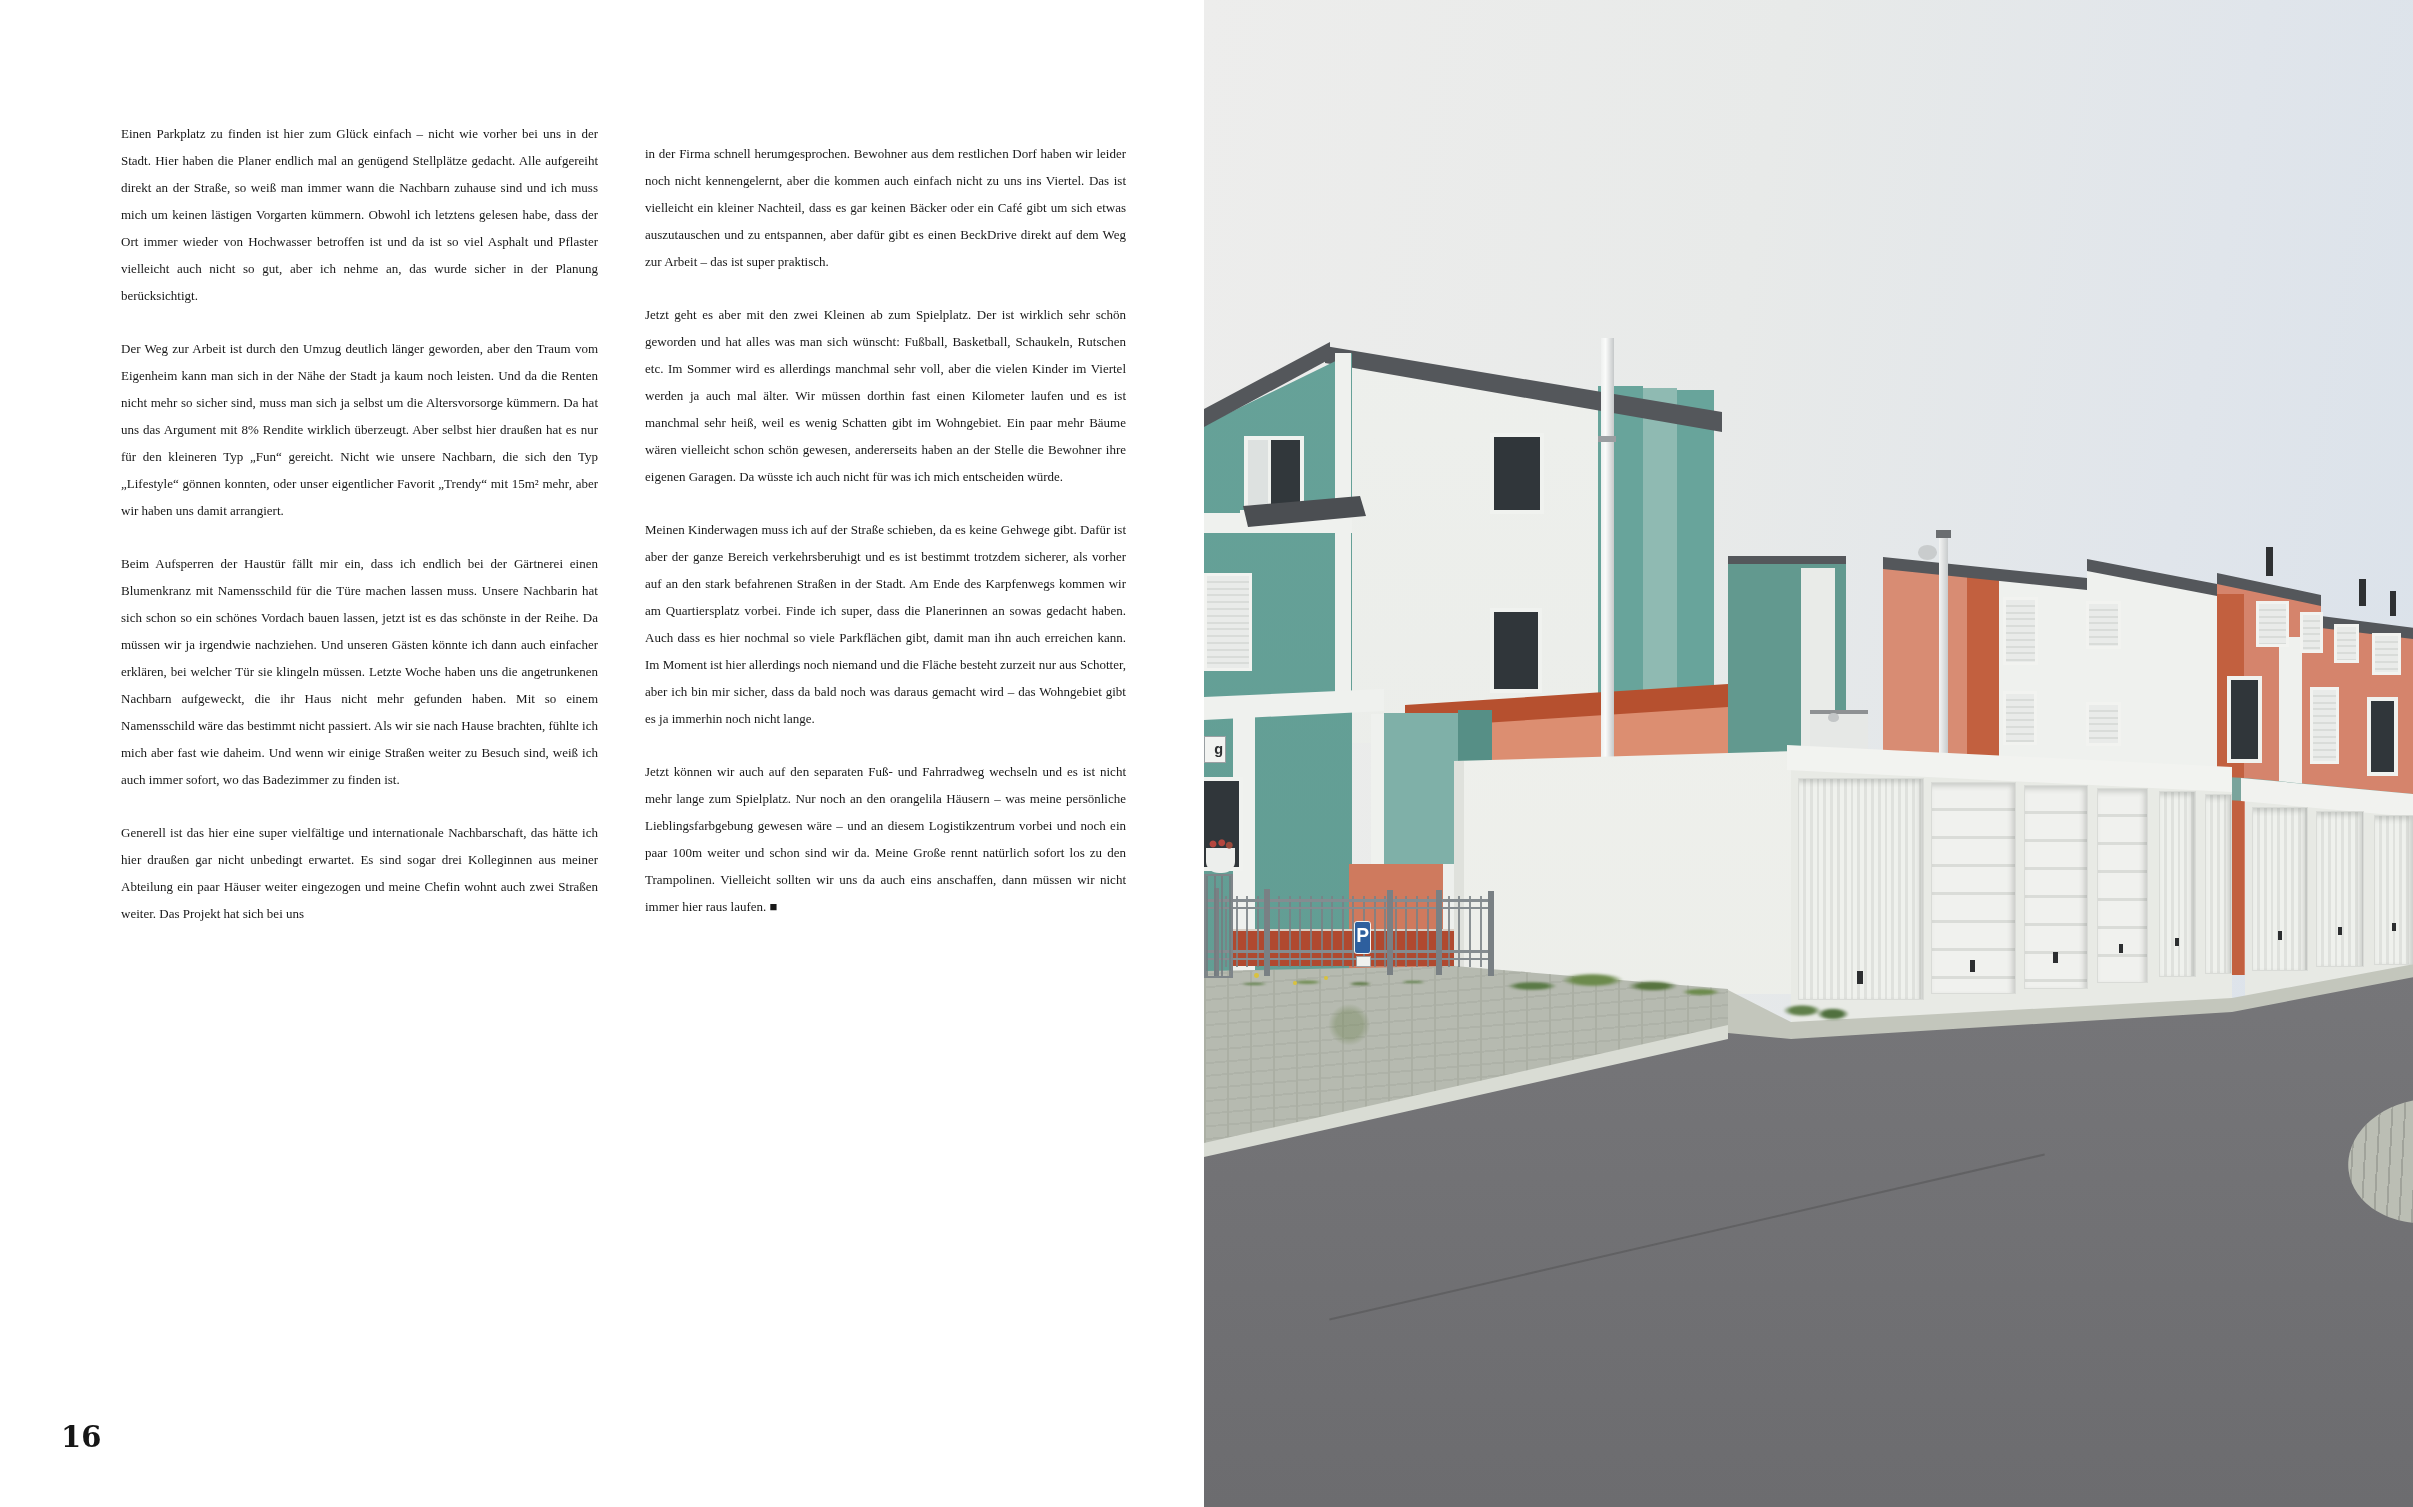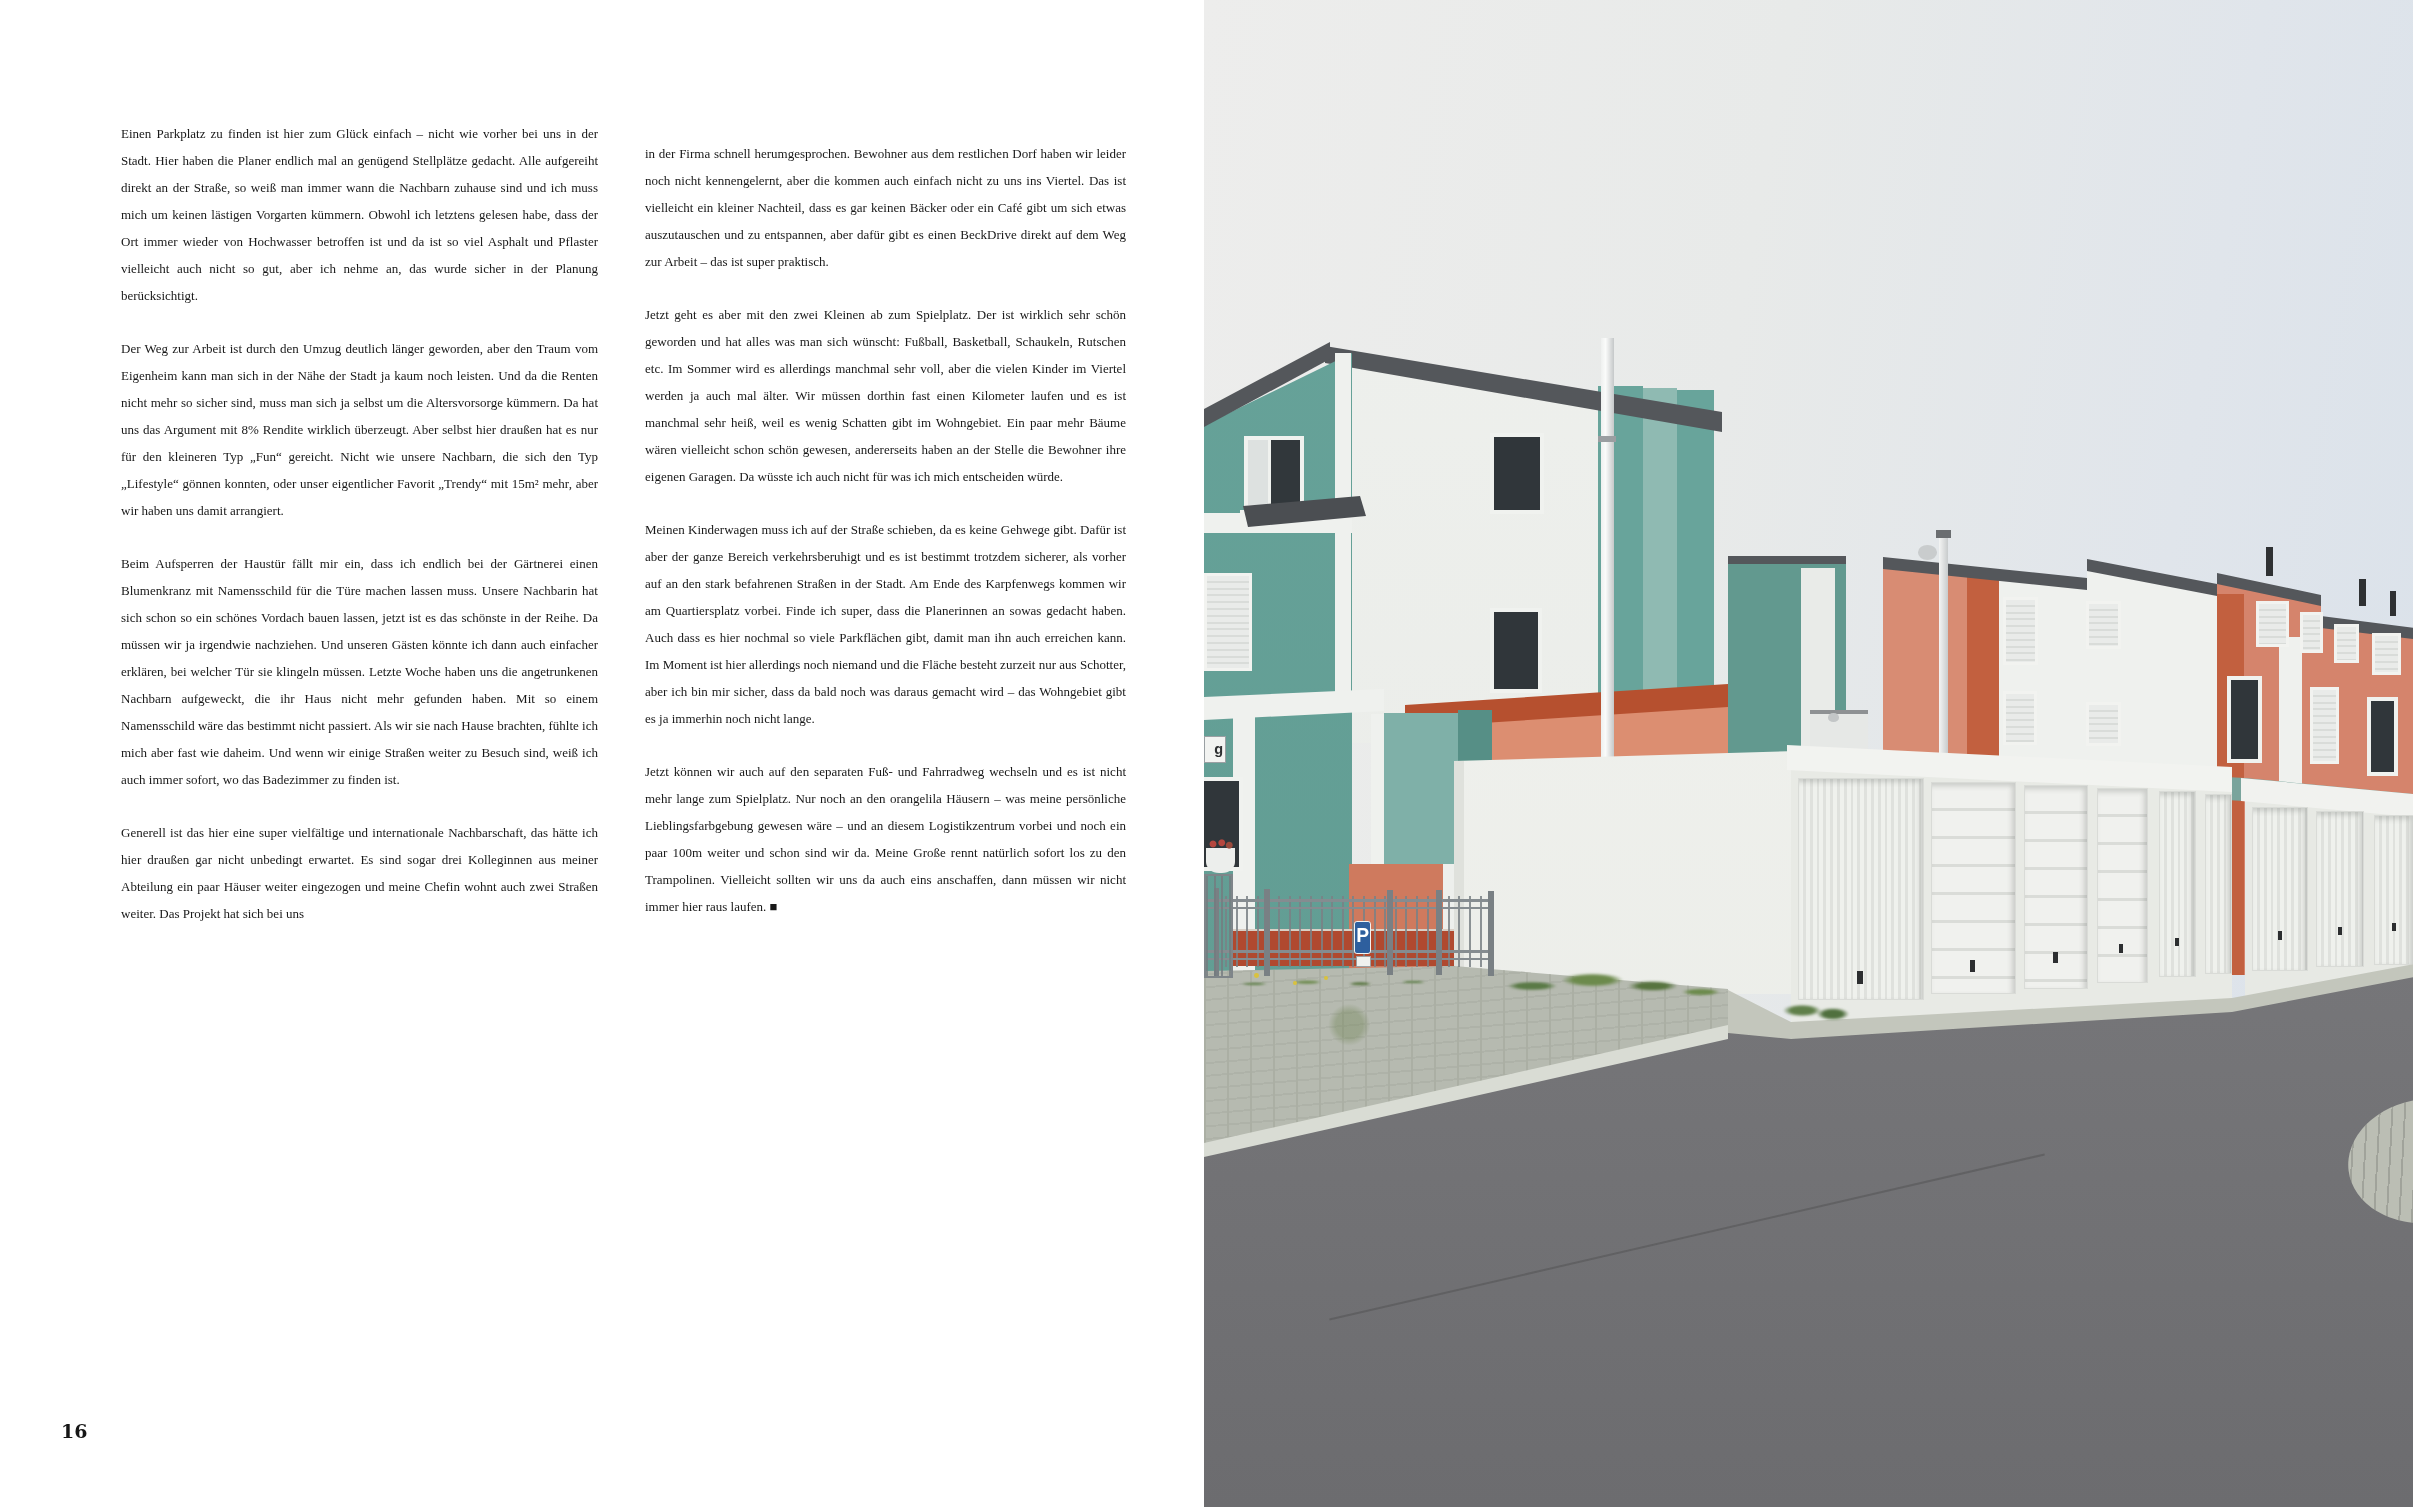--- a/index.html
+++ b/index.html
@@ -7,21 +7,21 @@
         font-family:"Liberation Serif","DejaVu Serif",serif;}
   
   .article{position:absolute;left:121px;top:120px;width:1009px;}
   .col{position:absolute;top:0;}
   .col-1{left:0;width:477px;}
   .col-2{left:524px;width:481px;margin-top:20px;}
   .col p{margin:0 0 26px;text-align:justify;
          font-size:13px;line-height:27px;color:#181818;}
   .pagenum{position:absolute;left:61px;top:1420px;
            font-family:"DejaVu Serif","Liberation Serif",serif;
-           font-weight:bold;font-size:19px;color:#161616;}
+           font-weight:bold;font-size:29px;color:#161616;}
   
   .photo{position:absolute;left:1204px;top:0;width:1210px;height:1507px;overflow:hidden;
          background:linear-gradient(100deg,#ededec 0%,#e8eae9 40%,#e0e5eb 72%,#d9e1ea 100%);}
   .s{position:absolute;inset:0;}
   .r{position:absolute;}
   
   .teal{background:var(--teal,#68a49b);}
   .teal-light{background:var(--teal_light,#8fbab2);}
   .teal-side{background:var(--teal_side,#7fb0a8);}
   .white-wall{background:var(--white_wall,#eff1ee);}

